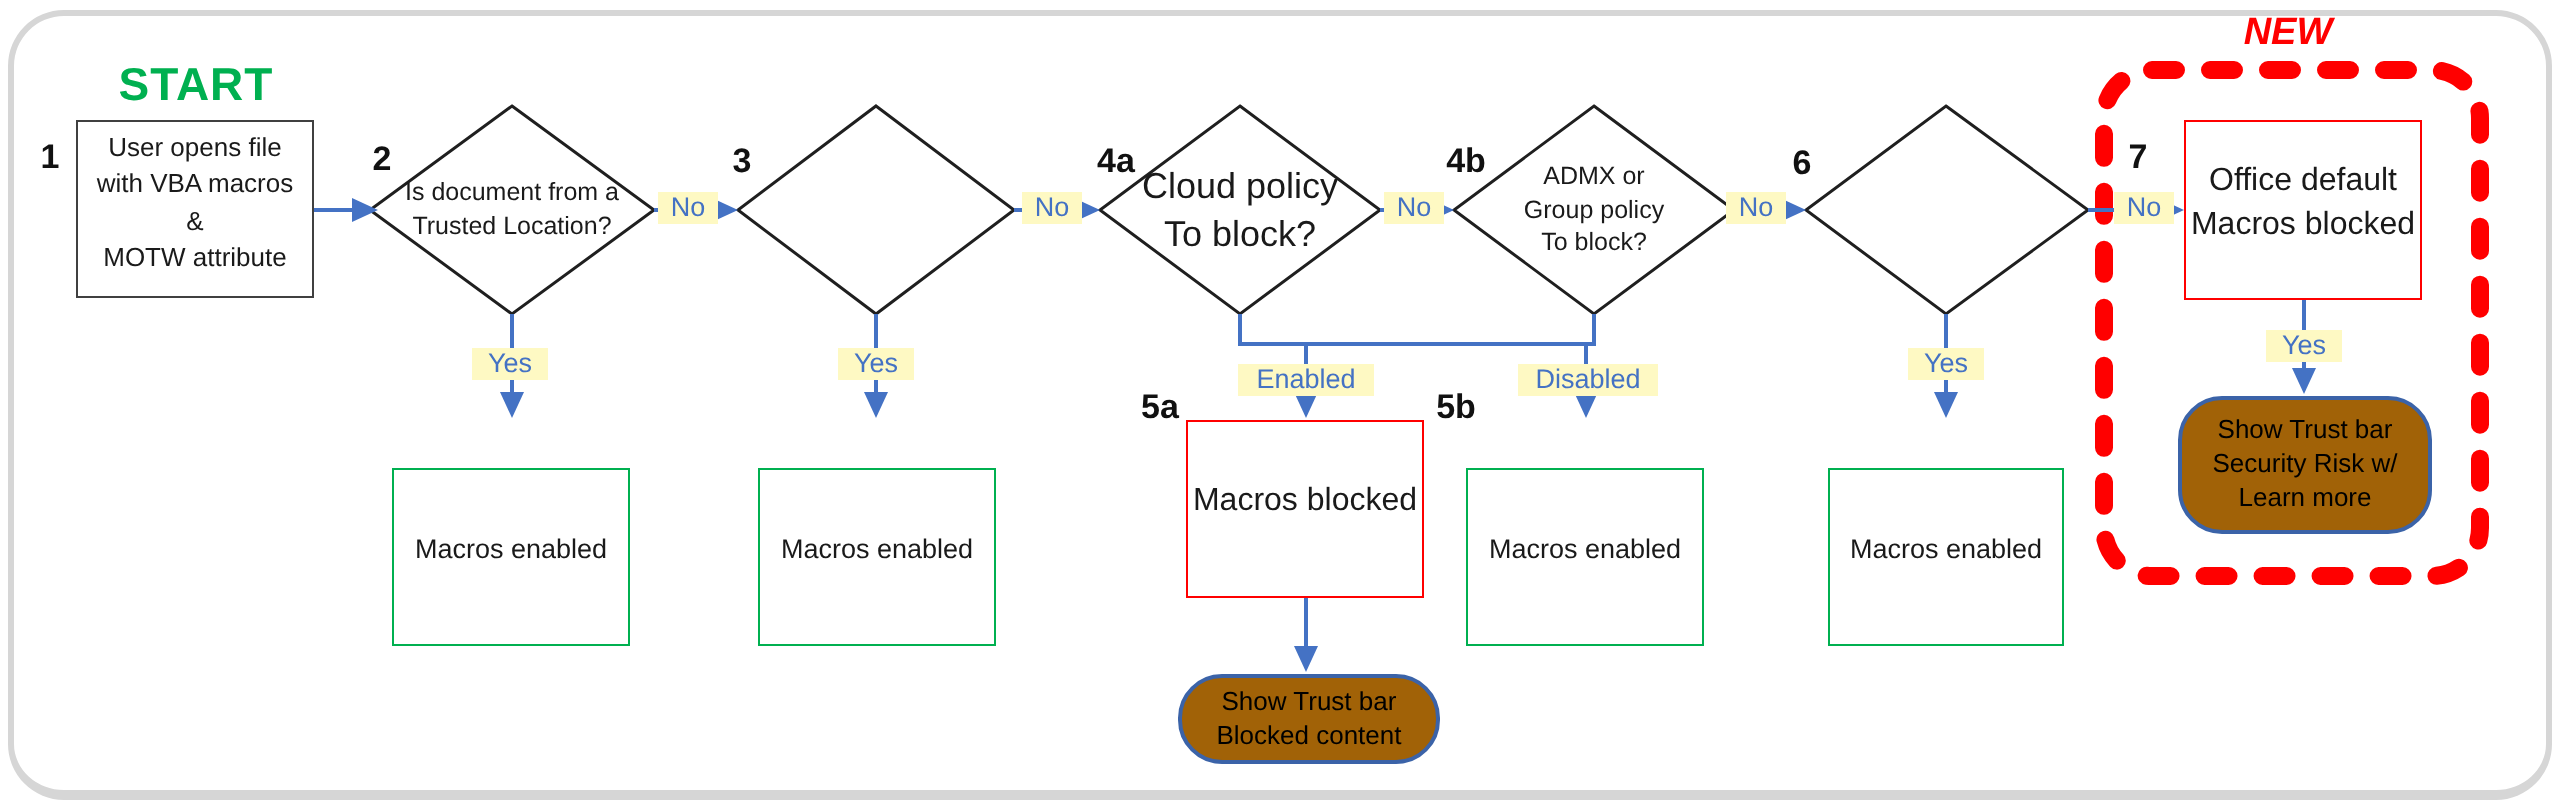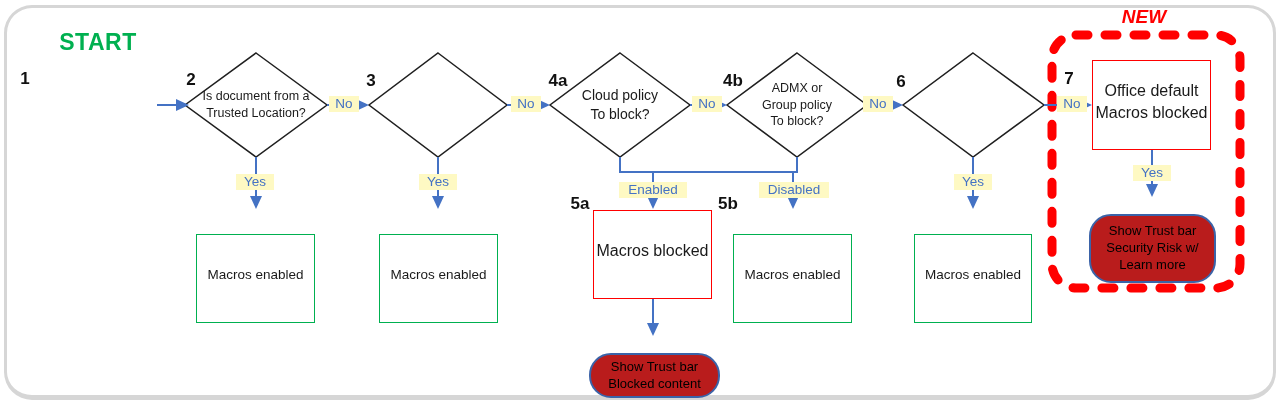--- a/index.html
+++ b/index.html
@@ -27,23 +27,23 @@
   .res-red { border:1.5px solid #FF0000; font-size:16px; }
   .dtext {
     position:absolute; display:flex; align-items:center; justify-content:center;
     text-align:center; white-space:pre-line; line-height:1.35; color:#1a1a1a;
   }
   .edge {
     position:absolute; color:#4472C4; font-size:13.5px; text-align:center;
     background:#fef9c3; line-height:1.15; padding:0 1px;
   }
   .callout {
-    position:absolute; background:#b91c1c; border:2px solid #3B63A8; border-radius:22px;
+    position:absolute; background:#a16207; border:2px solid #3B63A8; border-radius:22px;
     display:flex; align-items:center; justify-content:center; text-align:center;
-    white-space:pre-line; font-size:13px; line-height:1.3; box-sizing:border-box; color:#000;margin-top:16px;
+    white-space:pre-line; font-size:13px; line-height:1.3; box-sizing:border-box; color:#000;
   }
 </style>
 </head>
 <body>
 
 <div class="canvas">
 
   <svg class="wires" viewBox="0 0 1280 403">
 
     <rect x="1052" y="35" width="188" height="253" rx="24" fill="none" stroke="#FF0000" stroke-width="9" stroke-dasharray="12 17" stroke-linecap="round"></rect>
@@ -99,31 +99,35 @@
   <div class="num" style="left:12px;  top:69px;  width:26px;">1</div>
   <div class="num" style="left:178px; top:70px;  width:26px;">2</div>
   <div class="num" style="left:358px; top:71px;  width:26px;">3</div>
   <div class="num" style="left:542px; top:71px;  width:32px;">4a</div>
   <div class="num" style="left:717px; top:71px;  width:32px;">4b</div>
   <div class="num" style="left:564px; top:194px; width:32px;">5a</div>
   <div class="num" style="left:712px; top:194px; width:32px;">5b</div>
   <div class="num" style="left:888px; top:72px;  width:26px;">6</div>
   <div class="num" style="left:1056px;top:69px;  width:26px;">7</div>
 
+  <div class="box proc" style="left:38px; top:60px; width:119px; height:89px;">User opens file
+with VBA macros
+&amp;
+MOTW attribute</div>
   <div class="box res-green" style="left:196px; top:210px; width:119px; height:89px;">Macros enabled</div>
   <div class="box res-green" style="left:379px; top:210px; width:119px; height:89px;">Macros enabled</div>
   <div class="box res-red" style="left:593px; top:210px; width:119px; height:89px;">Macros blocked</div>
   <div class="box res-green" style="left:733px; top:210px; width:119px; height:89px;">Macros enabled</div>
   <div class="box res-green" style="left:914px; top:210px; width:118px; height:89px;">Macros enabled</div>
   <div class="box res-red" style="left:1092px; top:60px; width:119px; height:90px;">Office default
 Macros blocked</div>
 
   <div class="dtext" style="left:185px; top:53px; width:142px; height:104px; font-size:12.5px;">Is document from a
 Trusted Location?</div>
-  <div class="dtext" style="left:550px; top:53px; width:140px; height:104px; font-size:14px;">Cloud policy
+  <div class="dtext" style="left:550px; top:53px; width:140px; height:104px; font-size:18px;">Cloud policy
 To block?</div>
   <div class="dtext" style="left:727px; top:53px; width:140px; height:104px; font-size:12.5px;">ADMX or
 Group policy
 To block?</div>
 
   <div class="callout" style="left:589px; top:337px; width:131px; height:45px;">Show Trust bar
 Blocked content</div>
   <div class="callout" style="left:1089px; top:198px; width:127px; height:69px;">Show Trust bar
 Security Risk w/
 Learn more</div>

